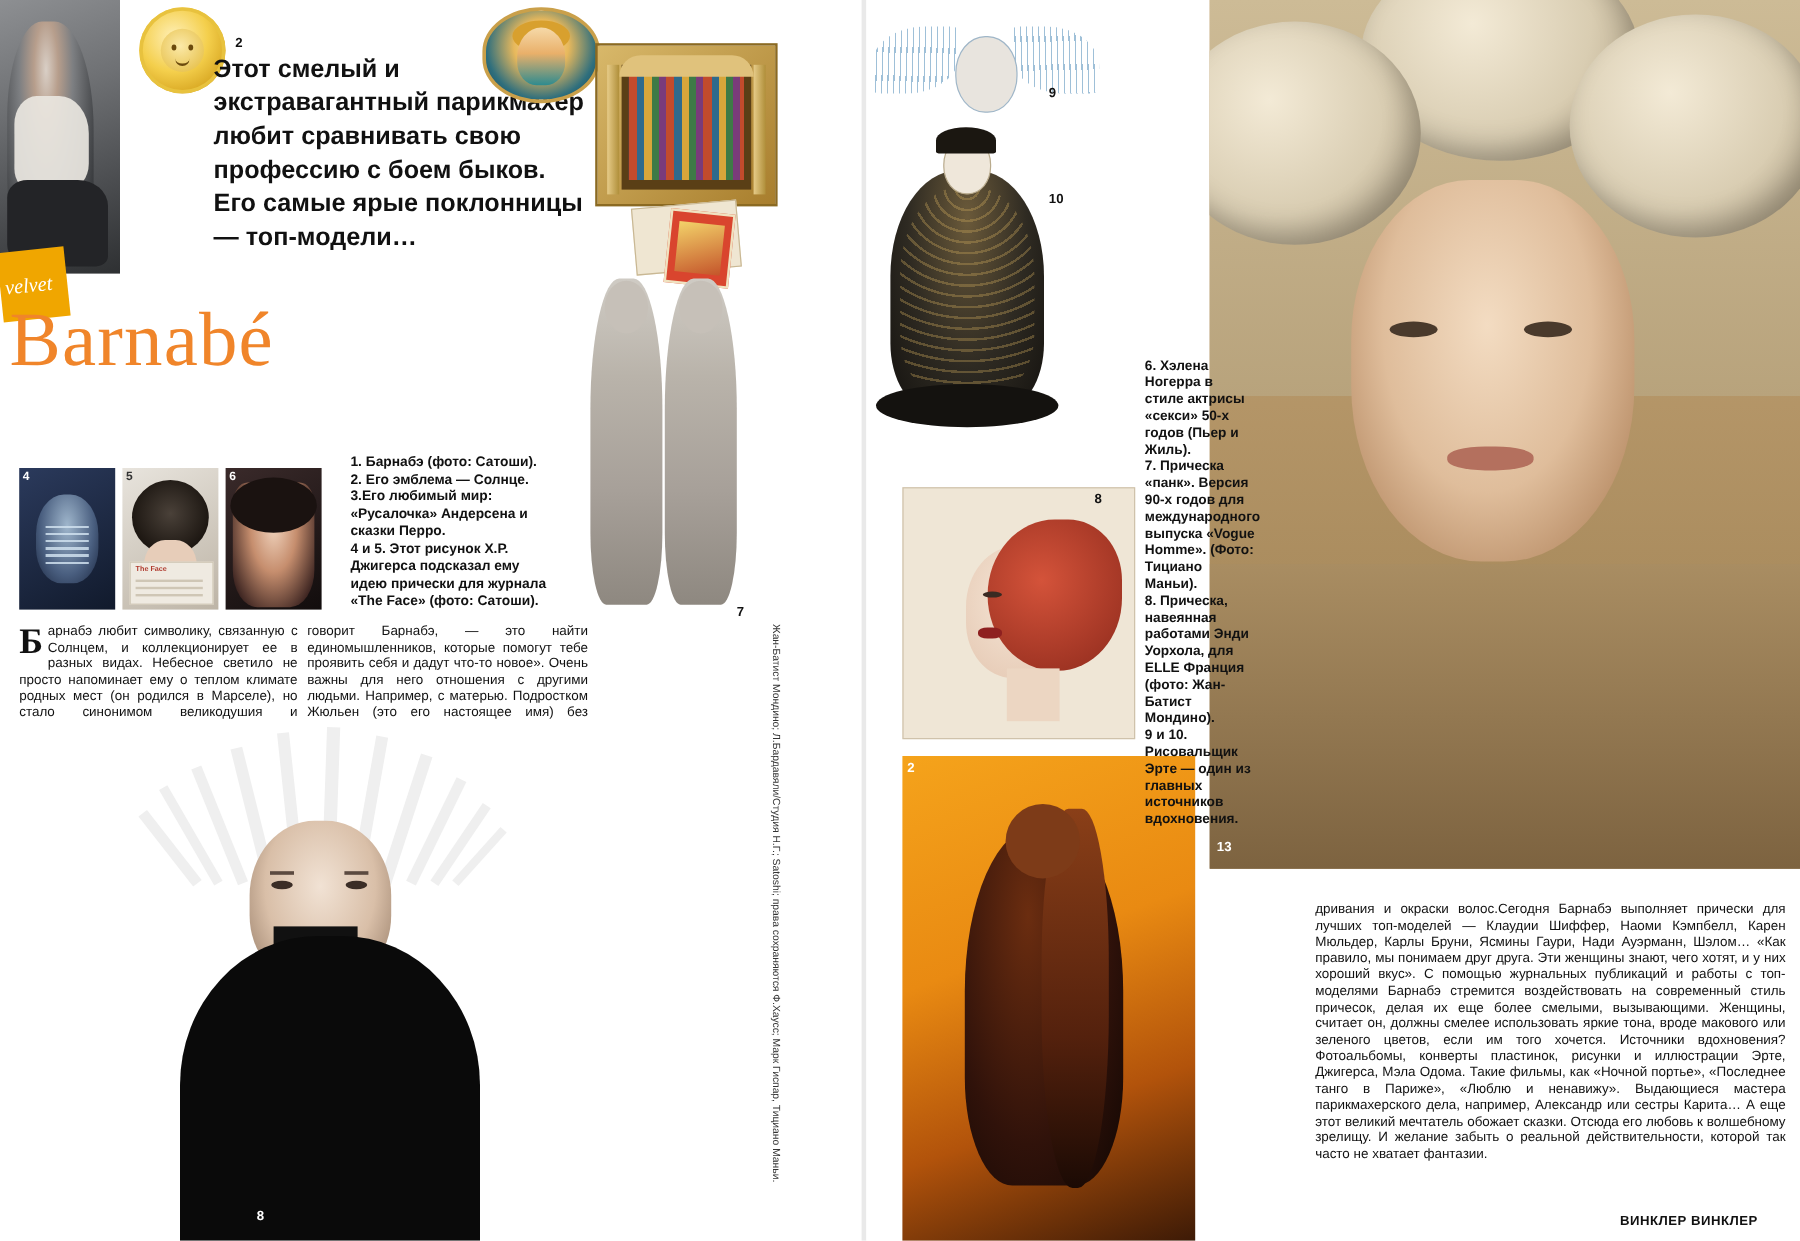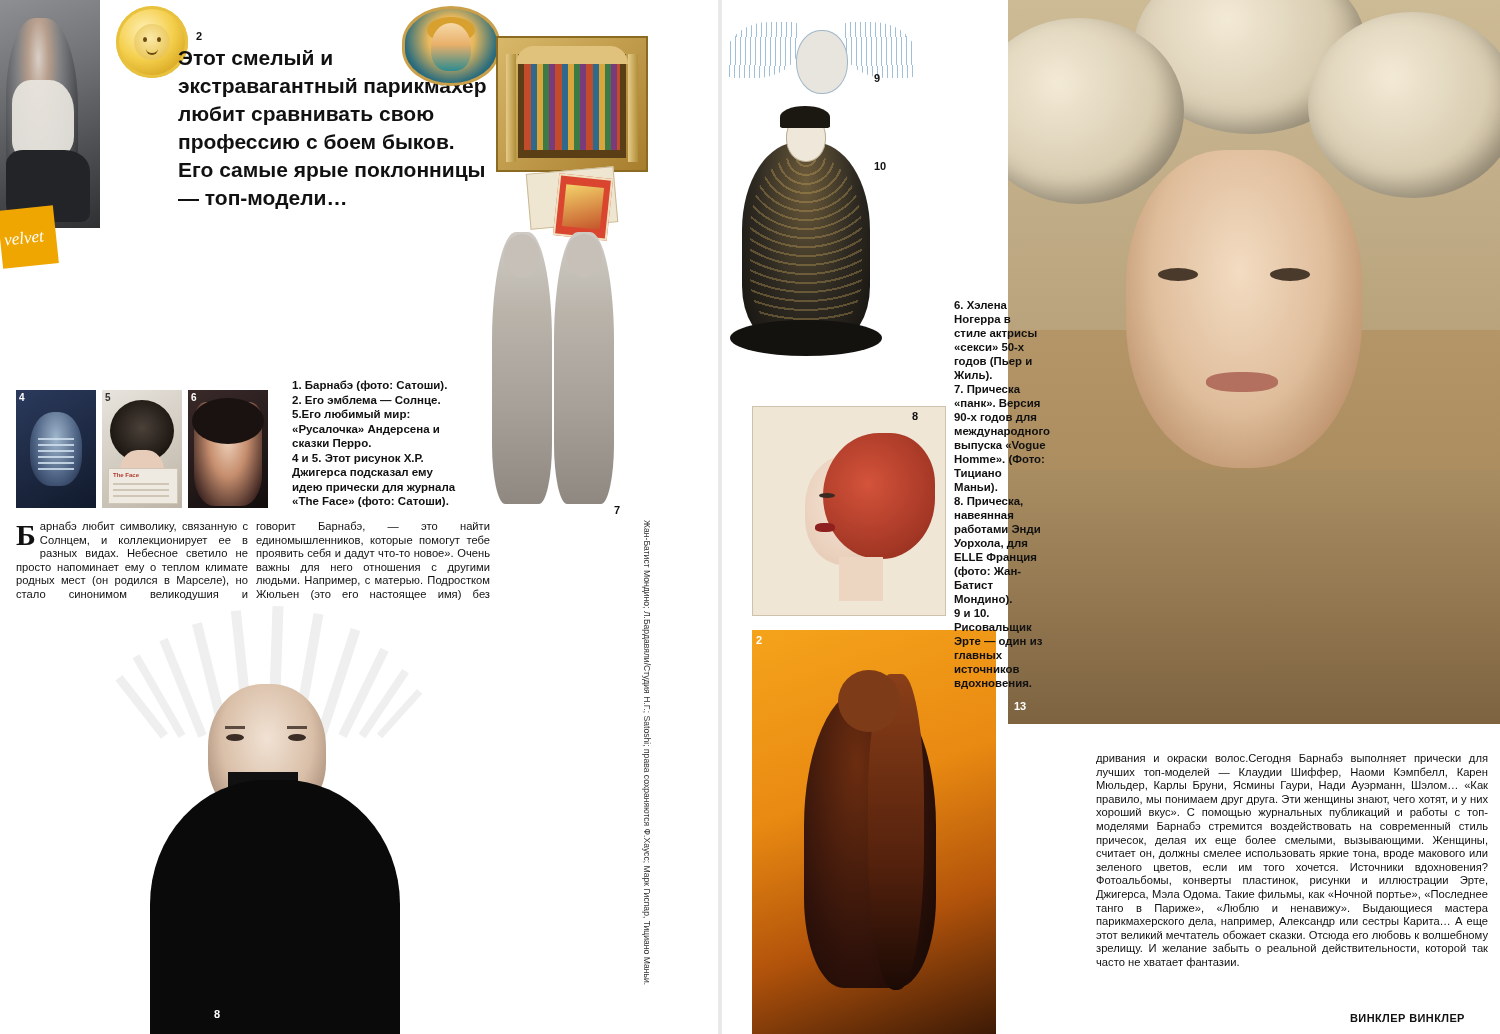--- a/index.html
+++ b/index.html
@@ -245,20 +245,21 @@
       <div class="col r"></div>
     </div>
 
     <div class="cards">
       <div class="card-a"></div>
       <div class="card-b">
           <div class="mini"></div>
         </div>
     </div>
 
+    <div class="logo">Barnabé</div>
 
     <div class="figs">
       <div class="f a"></div>
       <div class="f b"></div>
       <div class="head a"></div>
       <div class="head b"></div>
     </div>
     <div class="num-7">7</div>
 
     <div class="thumbs">
@@ -282,21 +283,21 @@
       <div class="thumb t6">
         <div class="port">
             <div class="hair2"></div>
           </div>
         <div class="num">6</div>
       </div>
     </div>
 
     <div class="caplist" style="white-space:pre-line">1. Барнабэ (фото: Сатоши).
 2. Его эмблема — Солнце.
-5.Его любимый мир: «Русалочка» Андерсена и сказки Перро.
+3.Его любимый мир: «Русалочка» Андерсена и сказки Перро.
 4 и 5. Этот рисунок Х.Р. Джигерса подсказал ему идею прически для журнала «The Face» (фото: Сатоши).</div>
 
     <div class="col col1">
       <span class="dropcap">Б</span><span>арнабэ любит символику, связанную с Солнцем, и коллекционирует ее в разных видах. Небесное светило не просто напоминает ему о теплом климате родных мест (он родился в Марселе), но стало синонимом великодушия и благодеяния. «Я альтруист и люблю доставлять людям радость», — говорит он. Про Барнабэ можно сказать, что это — огонь, дремлющий под льдом. В его творениях сочетаются романтизм и агрессивность. «Конец нашего века пародоксален: иногда хочется помечтать, а иногда — начать стрельбу!» У Барнабэ репутация парикмахера экстравагантного и дерзкого. Но чтобы утвердить себя, пришлось проявить настойчивость. «С самого начала я решил работать в вызывающей манере, хотя и знал, что успех придет не сразу. Даже сегодня я сталкиваюсь со скептиками, считающими мои прически слишком необычными и броскими». Однако немецкий фотограф Эллен фон Унверт не разделяет этого мнения. Она без колебания выбрала Барнабэ для рекламной кампании марки Guess, в результате он «сотворил» прическу Клаудии Шиффер. Жан-Батист Мондино много раз привлекал его к работе над видеоклипами с участием Нэнэ Шерри и Ванессы Паради, а также к созданию многочисленных рекламных роликов. Марио Тестино и Сатоши тоже дали ему шанс проявить свой талант. Настоящую славу принесла ему обложка ELLE Франция, сделанная в духе Энди Уорхола. «Самое главное, —</span>
     </div>
     <div class="col col2">говорит Барнабэ, — это найти единомышленников, которые помогут тебе проявить себя и дадут что-то новое». Очень важны для него отношения с другими людьми. Например, с матерью. Подростком Жюльен (это его настоящее имя) без большой охоты ходил в школу и мечтал устроиться на работу. Мать посоветовала ему освоить парикмахерское дело, которое ему очень скоро полюбилось. 14-летним парнишкой он познакомился со своим будущим наставником парикмахером Оллие, который передал ему свой опыт. Научил наблюдать за женщиной, за ее манерой двигаться, походкой. Научил также «разговорить» женщину, чтобы в прическе отразить ее тайные мысли и желания. Переехав в Париж, Барнабэ медленно, но верно добивается признания. Сотрудничает с такими журналами, как ELLE Франция, «Allure», «Glamour» (Италия), «Vogue Hommes» (на разных языках), «Jardin des modes», «Vogue» (Франция), «The Face», и поступает на работу в агентство Velvet, в котором трудится и сегодня. На всю жизнь запомнились ему советы господина Оллие, который сравнивал работу парикмахера с выступлением тореадора: «Если вы не обуздываете волосы, как тореадор быка, то тогда волосы обуздают вас. Вы должны быть сильнее!» Что предпочитает Барнабэ? Сочетание разных материалов, прямые волосы, укладку волос вбок, гофрировку и завитые волосы, четко структурированные формы. Любит также разные способы прилу-</div>
 
     <div class="col col3"></div>
 
     <div class="credit-vert">Жан-Батист Мондино; Л.Бардавяли/Студия Н.Г.; Satoshi; права сохраняются Ф.Хаусс; Марк Гиспар, Тициано Маньи.</div>

